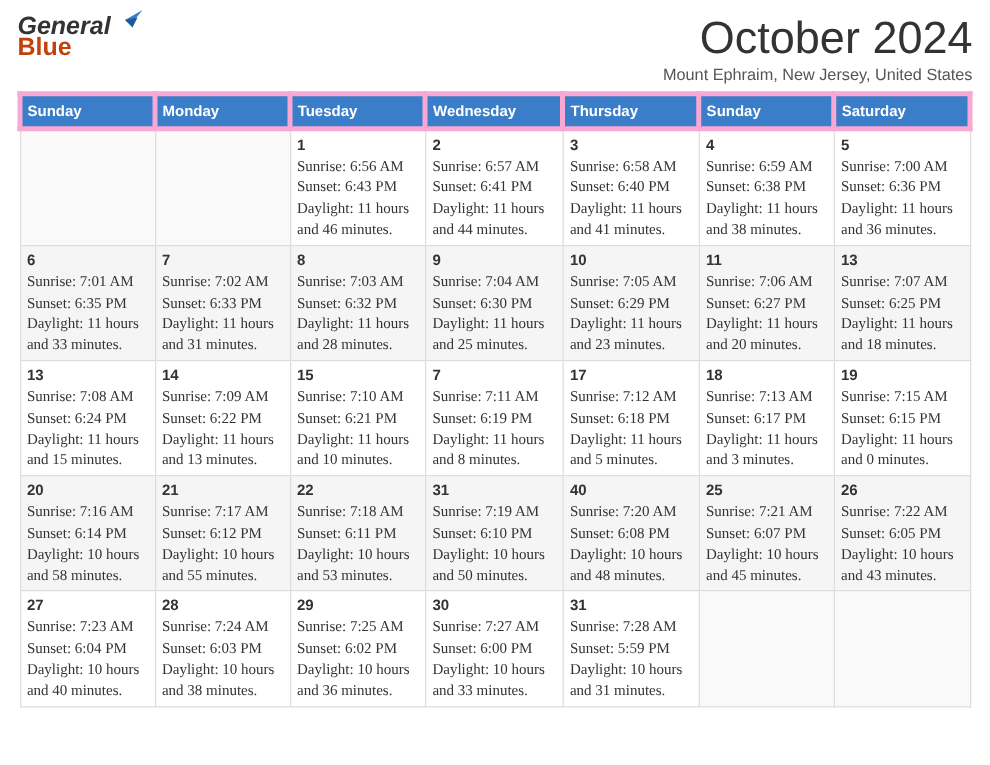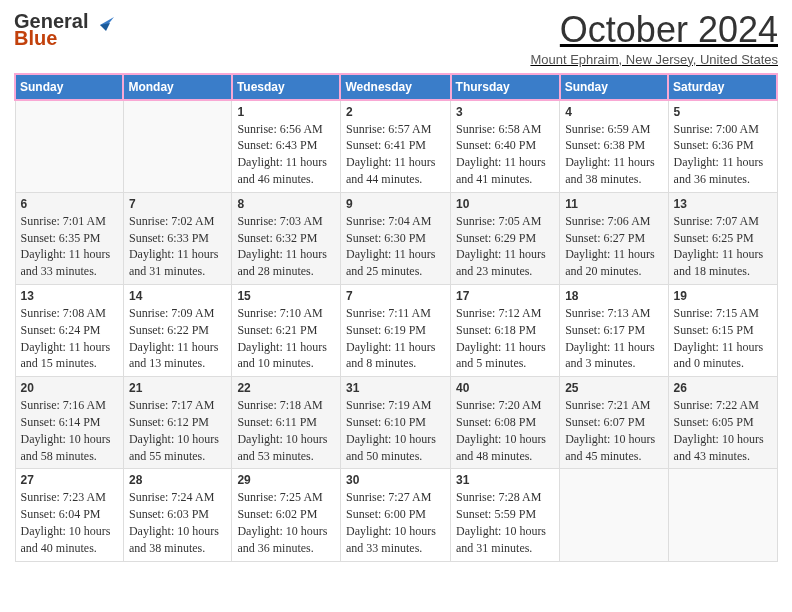--- a/index.html
+++ b/index.html
@@ -20,26 +20,26 @@
       align-items: flex-start;
       margin-bottom: 6px;
     }
     .logo {
       display: flex;
       flex-direction: column;
       align-items: flex-start;
     }
     .logo-row {
       display: flex;
-      align-items: flex-end;
+      align-items: flex-start;
       gap: 2px;
+      font-style: italic;
     }
     .title-block {
       text-align: right;
-      text-decoration: underline;
     }
     .month-title {
       font-size: 36px;
       font-weight: normal;
       color: #333;
       line-height: 1.1;
     }
     .location {
       font-size: 13px;
       color: #555;
@@ -51,21 +51,21 @@
       border-collapse: collapse;
       border: 1px solid #ccc;
     }
     .calendar th {
       background-color: #3a7dc9;
       color: #fff;
       font-size: 12px;
       font-weight: bold;
       padding: 5px 4px;
       text-align: left;
-      border: 2px solid #f9a8d4;
+      border: 4px solid #f9a8d4;
     }
     .calendar td {
       vertical-align: top;
       border: 1px solid #ddd;
       padding: 4px 5px;
       width: 113px;
       height: 90px;
       background: #fff;
       font-size: 10px;
       color: #333;

